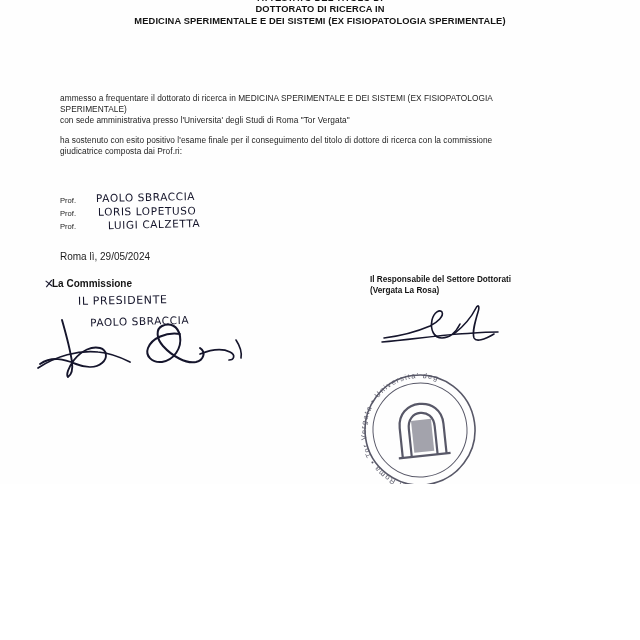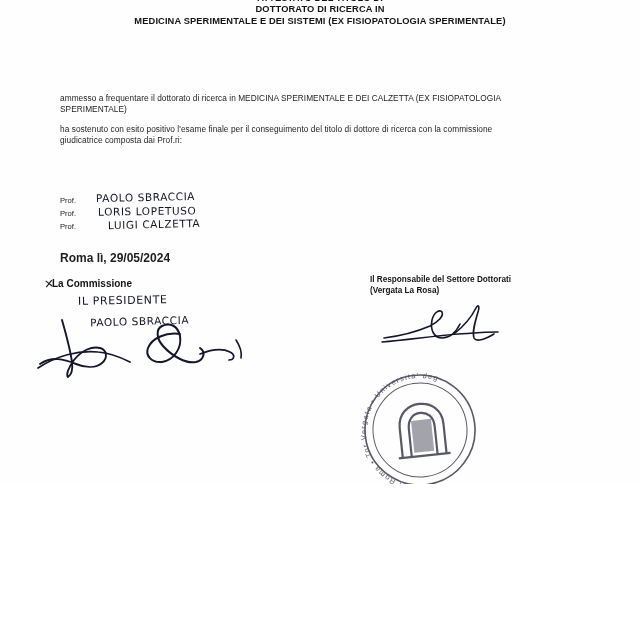--- a/index.html
+++ b/index.html
@@ -75,23 +75,22 @@
   }
   .prof-name-1 { position: absolute; left: 36px; top: -2px; font-size: 10.5px; transform: rotate(-1.2deg); }
   .prof-name-2 { position: absolute; left: 38px; top: -1px; font-size: 10.5px; transform: rotate(-0.8deg); }
   .prof-name-3 { position: absolute; left: 48px; top: -1px; font-size: 10.5px; transform: rotate(-1.4deg); }
 
   
   .date-line {
     position: absolute;
     left: 60px;
     top: 251px;
-    font-size: 12px;
+    font-size: 10px;
     color: #1d1d1d;
-    font-weight: bold;
   }
 
   
   .sig-left {
     position: absolute;
     left: 44px;
     top: 278px;
     width: 250px;
   }
   .sig-left .caption {
@@ -184,22 +183,23 @@
 
 <div class="page">
 
   <div class="doc-header">
     <div class="hline">ATTESTATO DEL TITOLO DI</div>
     <div class="hline">DOTTORATO DI RICERCA IN</div>
     <div class="hline">MEDICINA SPERIMENTALE E DEI SISTEMI (EX FISIOPATOLOGIA SPERIMENTALE)</div>
   </div>
 
   <div class="body-block">
-    <div class="tline">ammesso a frequentare il dottorato di ricerca in MEDICINA SPERIMENTALE E DEI CALZETTA (EX FISIOPATOLOGIA</div>
+    <div class="tline">ammesso a frequentare il dottorato di ricerca in MEDICINA SPERIMENTALE E DEI SISTEMI (EX FISIOPATOLOGIA</div>
     <div class="tline">SPERIMENTALE)</div>
+    <div class="tline">con sede amministrativa presso l'Universita' degli Studi di Roma "Tor Vergata"</div>
     <div class="para-gap"></div>
     <div class="tline">ha sostenuto con esito positivo l'esame finale per il conseguimento del titolo di dottore di ricerca con la commissione</div>
     <div class="tline">giudicatrice composta dai Prof.ri:</div>
   </div>
 
   <div class="prof-list">
     <div class="prof-row">
       <span class="prof-label">Prof.</span>
       <span class="hand prof-name-1">PAOLO SBRACCIA</span>
     </div>

